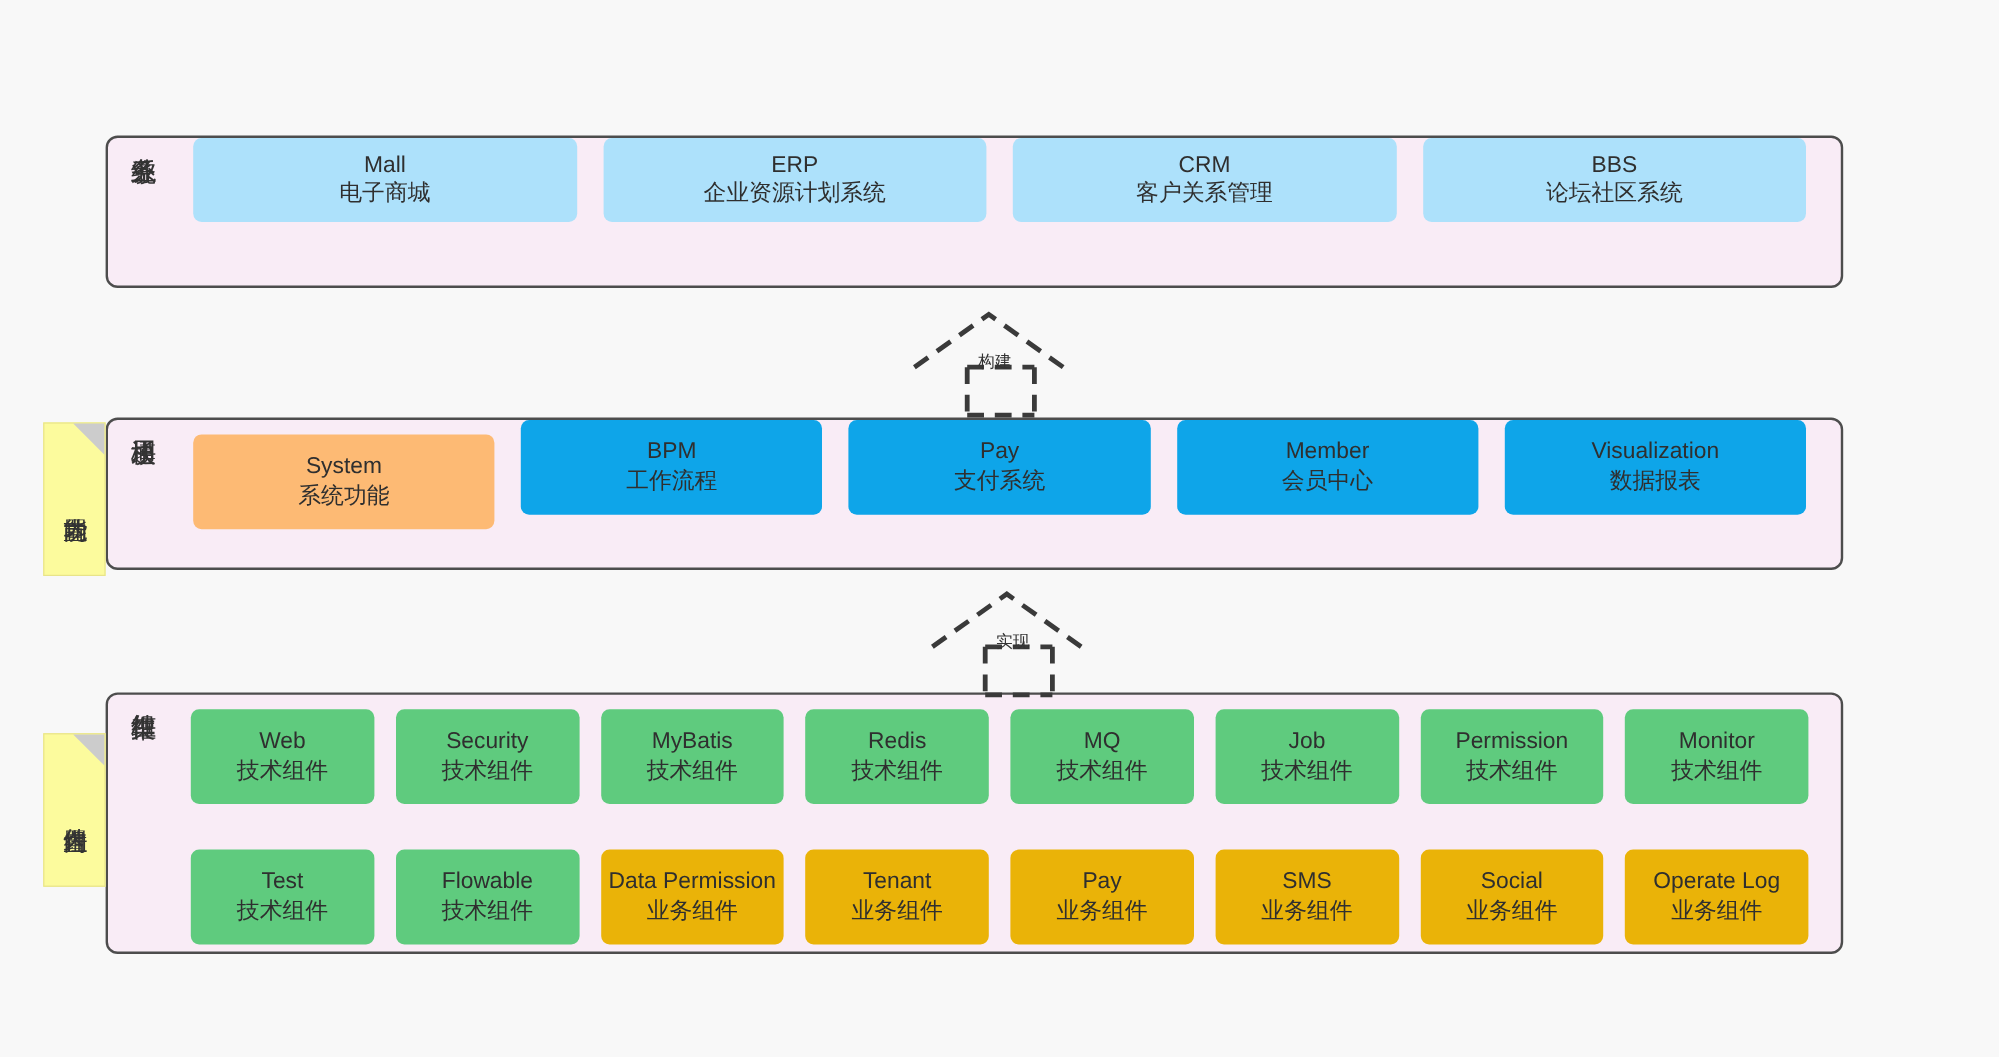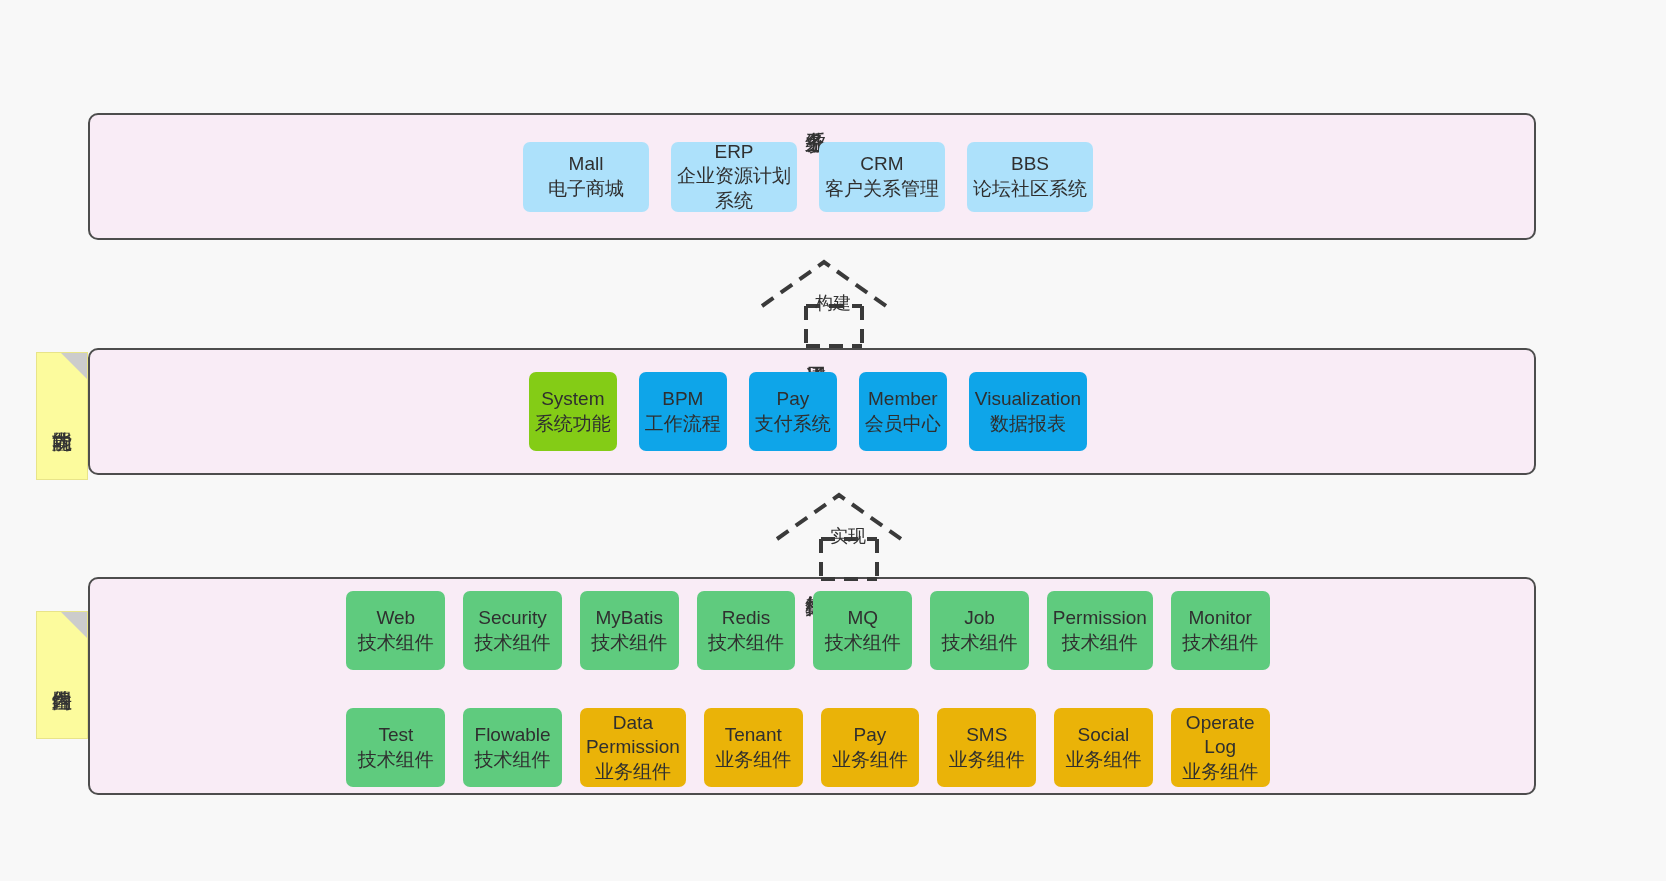--- a/index.html
+++ b/index.html
@@ -25,22 +25,22 @@
   }
 
   
   .layer {
     position: absolute;
     box-sizing: border-box;
     background: #f9ecf6;
     border: 2px solid #4d4d4d;
     border-radius: 10px;
     display: flex;
-    flex-direction: column;
-    align-items: center;
+    flex-direction: row;
+    align-items: flex-start;
   }
   .layer-title {
     flex: 0 0 auto;
     width: 34px;
     display: flex;
     align-items: center;
     justify-content: center;
     font-size: 21px;
     line-height: 1.12;
     letter-spacing: 0px;
@@ -80,21 +80,21 @@
     line-height: 1.28;
     font-size: 19px;
     color: #2f2f2f;
     padding: 4px 6px;
   }
   .cell .l1 { display: block; }
   .cell .l2 { display: block; }
 
   
   .c-blue       { background: #ade1fb; }
-  .c-red        { background: #84cc16; }
+  .c-red        { background: #fdba74; margin-top: 12px; }
   .c-pink       { background: #0ea5e9; }
   .c-green      { background: #5fcb7e; }
   .c-lightgreen { background: #eab308; }
 
   
   #layer-business {
     left: 88px;  top: 113px;  width: 1448px; height: 127px;
   }
   #layer-business .cell { height: 70px; }
 
@@ -140,21 +140,21 @@
   #note-components { left: 36px; top: 611px; height: 128px; }
 
   
   .connector {
     position: absolute;
     z-index: 3;
   }
   .connector svg { display: block; overflow: visible; }
   .connector-label {
     position: absolute;
-    font-size: 18px;
+    font-size: 14px;
     color: #333333;
     background: transparent;
     white-space: nowrap;
     line-height: 1;
   }
   #conn-build  { left: 744px; top: 256px; width: 180px; height: 92px; }
   #conn-build .connector-label  { left: 71px; top: 38px; }
   #conn-impl   { left: 759px; top: 489px; width: 180px; height: 92px; }
   #conn-impl .connector-label   { left: 71px; top: 38px; }
 </style>

